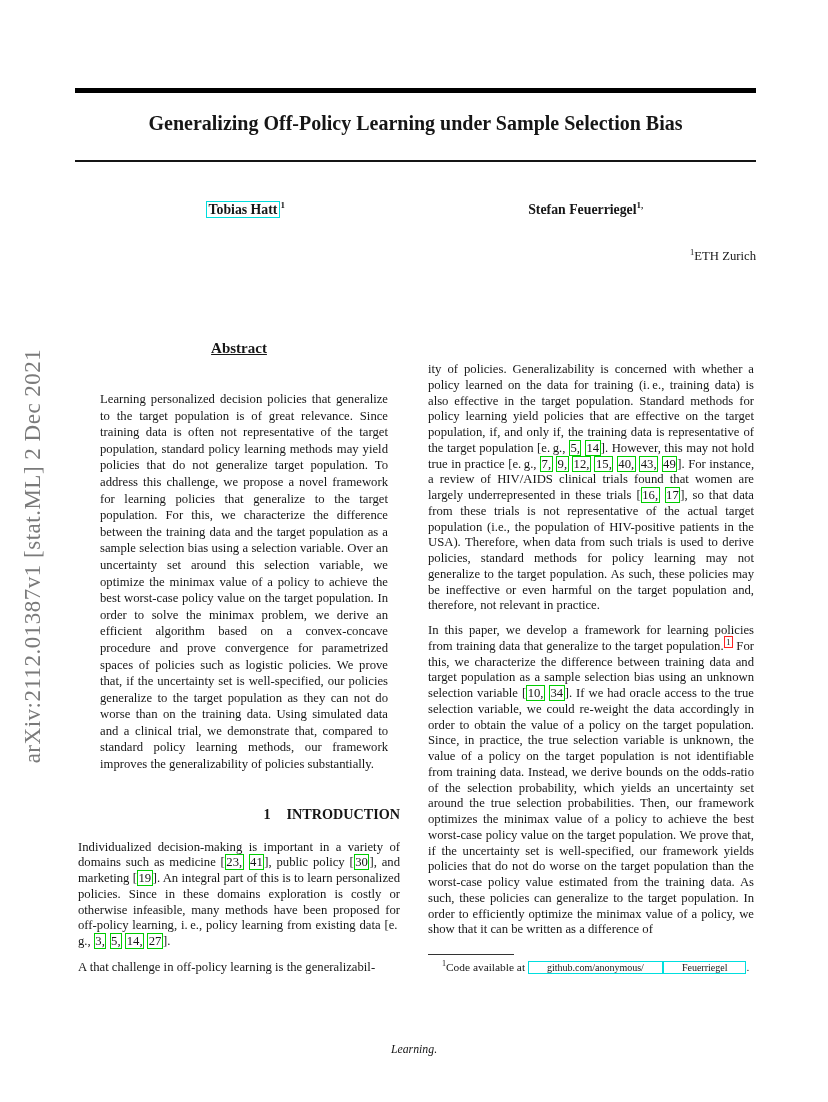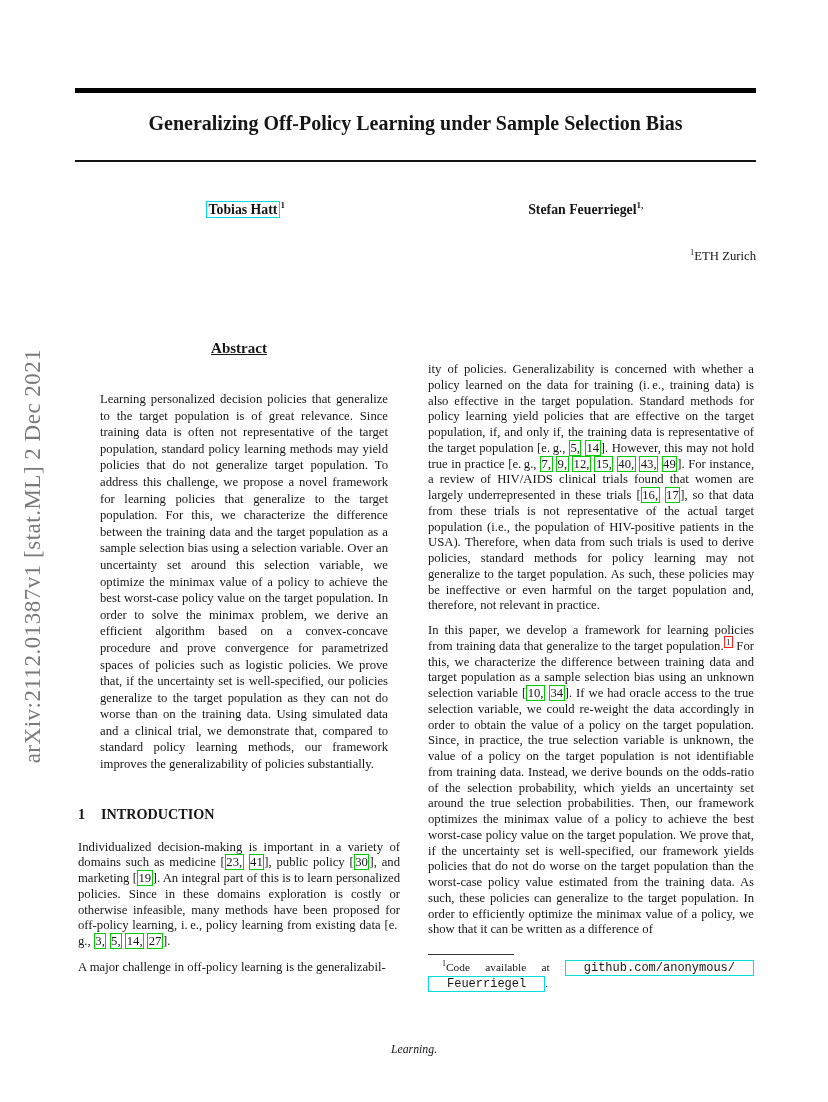--- a/index.html
+++ b/index.html
@@ -60,38 +60,38 @@
   .abstract-heading{
     text-align:center;font-size:15px;font-weight:bold;
     margin:0 0 34px 0;
     text-decoration:underline;
   }
   .abstract-body{
     margin:0 12px 0 22px;
     font-size:12.7px;line-height:16.6px;text-align:justify;
   }
   .section-heading{
-    margin:33px 0 0 0;font-size:14.2px;font-weight:bold;
+    margin:33px 0 0 0;font-size:14.2px;font-weight:bold;text-align:right;
   }
   .section-heading .sec-num{margin-right:16px;}
   .body-para{
     margin:17px 0 0 0;
     font-size:12.7px;line-height:15.75px;text-align:justify;
   }
   .body-para + .body-para{margin-top:10px;}
   .col-right .body-para{margin-top:16px;}
   .col-right .body-para + .body-para{margin-top:9px;}
   
   .seg-cite{
     border:1.2px solid var(--citation-border,#00cc00);
     padding:0 0.5px;
   }
   .seg-link{
-    font-family:Liberation Mono, monospace;
-    font-size:12px;
+    font-family:Liberation Serif, serif;
+    font-size:10px;
     border:1.2px solid var(--link-border,#00e0e0);
     padding:0 18px;
   }
   .seg-fnmark{
     border:1px solid var(--footnote-border,#ff2020);
     font-size:8.5px;line-height:0;padding:0 1.5px;
   }
   .seg-sup{font-size:8px;line-height:0;}
   
   .footnote{margin-top:16px;}
@@ -130,21 +130,21 @@
 
 <div class="col-left">
   <div class="abstract-heading">Abstract</div>
   <div class="abstract-body">Learning personalized decision policies that generalize to the target population is of great relevance. Since training data is often not representative of the target population, standard policy learning methods may yield policies that do not generalize target population. To address this challenge, we propose a novel framework for learning policies that generalize to the target population. For this, we characterize the difference between the training data and the target population as a sample selection bias using a selection variable. Over an uncertainty set around this selection variable, we optimize the minimax value of a policy to achieve the best worst-case policy value on the target population. In order to solve the minimax problem, we derive an efficient algorithm based on a convex-concave procedure and prove convergence for parametrized spaces of policies such as logistic policies. We prove that, if the uncertainty set is well-specified, our policies generalize to the target population as they can not do worse than on the training data. Using simulated data and a clinical trial, we demonstrate that, compared to standard policy learning methods, our framework improves the generalizability of policies substantially.</div>
 
   <div class="section-heading">
     <span class="sec-num">1</span><span>INTRODUCTION</span>
   </div>
 
   <div class="body-para">Individualized decision-making is important in a variety of domains such as medicine [<span class="seg-cite">23,</span> <span class="seg-cite">41</span>], public policy [<span class="seg-cite">30</span>], and marketing [<span class="seg-cite">19</span>]. An integral part of this is to learn personalized policies. Since in these domains exploration is costly or otherwise infeasible, many methods have been proposed for off-policy learning, i. e., policy learning from existing data [e. g., <span class="seg-cite">3,</span> <span class="seg-cite">5,</span> <span class="seg-cite">14,</span> <span class="seg-cite">27</span>].</div>
-  <div class="body-para">A major challenge in off-policy learning is the generalizabil-</div>
+  <div class="body-para">A that challenge in off-policy learning is the generalizabil-</div>
 </div>
 
 <div class="col-right">
   <div class="body-para">ity of policies. Generalizability is concerned with whether a policy learned on the data for training (i. e., training data) is also effective in the target population. Standard methods for policy learning yield policies that are effective on the target population, if, and only if, the training data is representative of the target population [e. g., <span class="seg-cite">5,</span> <span class="seg-cite">14</span>]. However, this may not hold true in practice [e. g., <span class="seg-cite">7,</span> <span class="seg-cite">9,</span> <span class="seg-cite">12,</span> <span class="seg-cite">15,</span> <span class="seg-cite">40,</span> <span class="seg-cite">43,</span> <span class="seg-cite">49</span>]. For instance, a review of HIV/AIDS clinical trials found that women are largely underrepresented in these trials [<span class="seg-cite">16,</span> <span class="seg-cite">17</span>], so that data from these trials is not representative of the actual target population (i.e., the population of HIV-positive patients in the USA). Therefore, when data from such trials is used to derive policies, standard methods for policy learning may not generalize to the target population. As such, these policies may be ineffective or even harmful on the target population and, therefore, not relevant in practice.</div>
   <div class="body-para">In this paper, we develop a framework for learning policies from training data that generalize to the target population.<sup class="seg-fnmark">1</sup> For this, we characterize the difference between training data and target population as a sample selection bias using an unknown selection variable [<span class="seg-cite">10,</span> <span class="seg-cite">34</span>]. If we had oracle access to the true selection variable, we could re-weight the data accordingly in order to obtain the value of a policy on the target population. Since, in practice, the true selection variable is unknown, the value of a policy on the target population is not identifiable from training data. Instead, we derive bounds on the odds-ratio of the selection probability, which yields an uncertainty set around the true selection probabilities. Then, our framework optimizes the minimax value of a policy to achieve the best worst-case policy value on the target population. We prove that, if the uncertainty set is well-specified, our framework yields policies that do not do worse on the target population than the worst-case policy value estimated from the training data. As such, these policies can generalize to the target population. In order to efficiently optimize the minimax value of a policy, we show that it can be written as a difference of</div>
 
   <div class="footnote">
     <div class="footnote-rule"></div>
     <div class="footnote-text"><sup class="seg-sup">1</sup>Code available at <span class="seg-link">github.com/anonymous/</span>​<span class="seg-link">Feuerriegel</span>.</div>
   </div>

